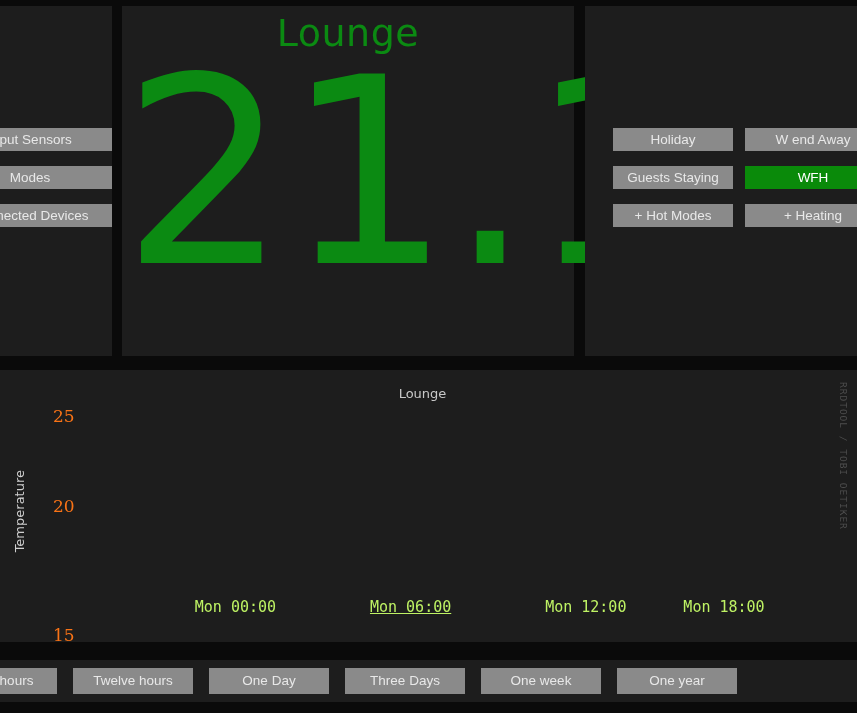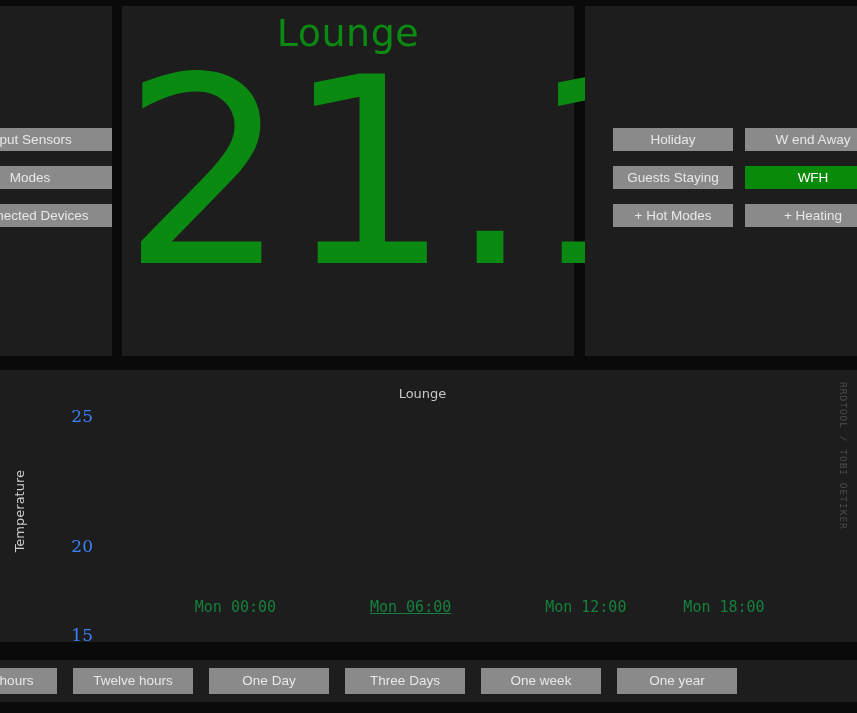--- a/index.html
+++ b/index.html
@@ -97,27 +97,27 @@
   .ylabel{
     position:absolute;left:12px;top:470px;
     color:#cfcfcf;font-size:13px;
     font-family:"DejaVu Sans",sans-serif;
     writing-mode:vertical-rl;
     transform:rotate(180deg);
     white-space:nowrap;
   }
   .ytick{
     position:absolute;
-    color:#3b82f6;font-size:17px;
+    color:#f97316;font-size:17px;
     font-family:"DejaVu Serif",serif;
-    text-align:right;width:40px;
+    text-align:left;width:40px;
   }
   .xtick{
     position:absolute;top:598px;
-    color:#15803d;font-size:15px;
+    color:#bef264;font-size:15px;
     font-family:"DejaVu Sans Mono",monospace;
     white-space:nowrap;
     text-align:center;
   }
 
   
   .range-bar{
     position:absolute;left:0;top:660px;width:857px;height:42px;
     background:#1d1d1d;
   }
@@ -171,19 +171,19 @@
       <button class="btn">Three hours</button>
       <button class="btn">Twelve hours</button>
       <button class="btn">One Day</button>
       <button class="btn">Three Days</button>
       <button class="btn">One week</button>
       <button class="btn">One year</button>
     </div>
   </div>
 
 <div class="ytick" style="left: 53px; top: 586px; margin-top: 39px;">15</div>
-    <div class="ytick" style="left: 53px; top: 496px; margin-top: 40px;">20</div>
+    <div class="ytick" style="left: 53px; top: 496px;">20</div>
     <div class="ytick" style="left: 53px; top: 406px;">25</div>
     <div class="xtick" style="left: 160.425px; width: 150px;">Mon 00:00</div>
     <div class="xtick" style="left: 335.618px; width: 150px; text-decoration: underline;">Mon 06:00</div>
     <div class="xtick" style="left: 510.81px; width: 150px;">Mon 12:00</div>
     <div class="xtick" style="left: 649px; width: 150px; text-align: center;">Mon 18:00</div>
   </div>
 
 </body></html>

